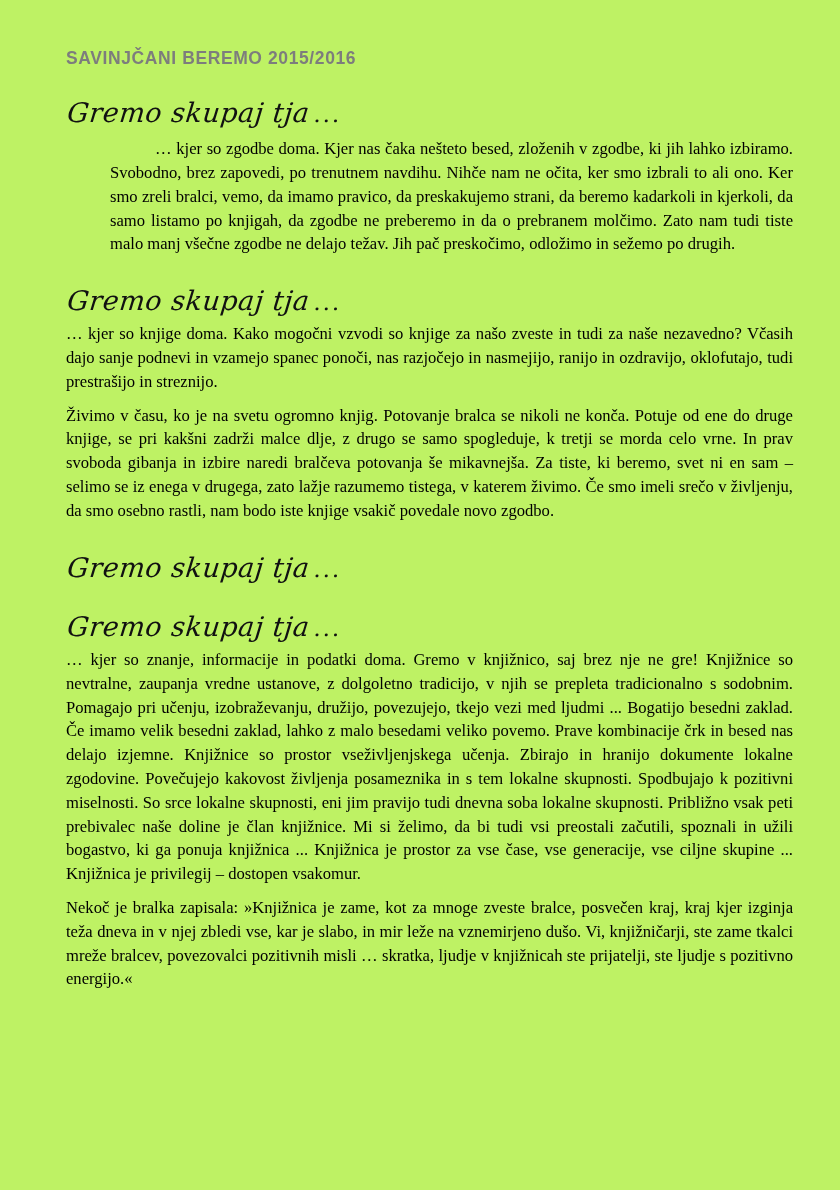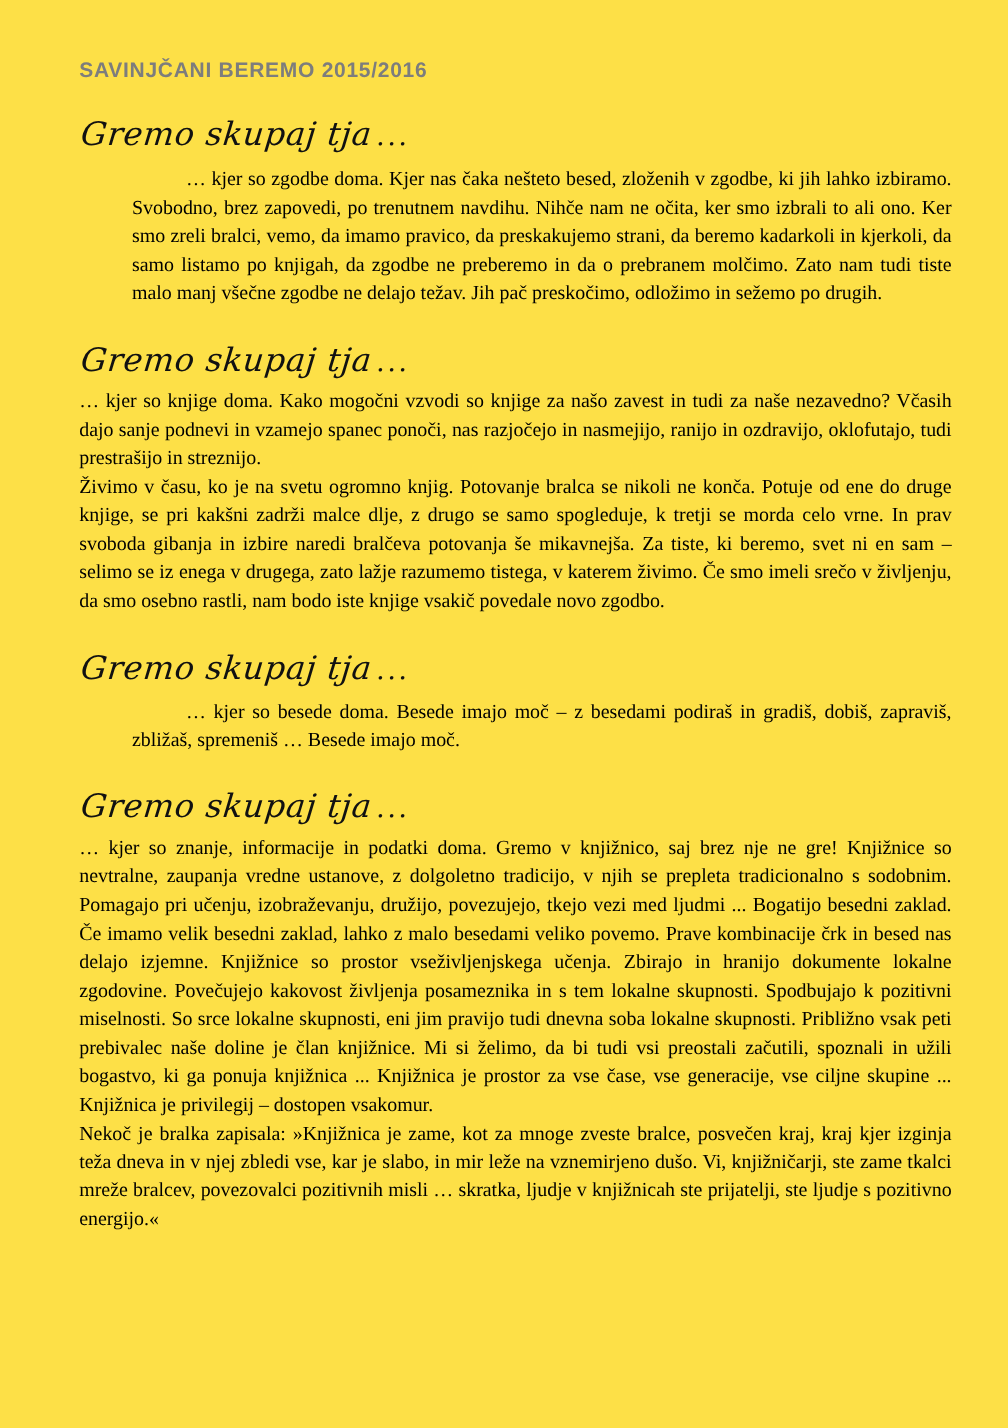--- a/index.html
+++ b/index.html
@@ -16,21 +16,21 @@
     color: #000000;
     -webkit-font-smoothing: antialiased;
   }
 
   .page {
     position: relative;
     width: 840px;
     height: 1190px;
     box-sizing: border-box;
     padding: 0;
-    background: #fde047;
+    background: #bef264;
   }
 
   
   .doc-header {
     position: absolute;
     top: 48px;
     left: 66px;
     width: 730px;
     font-family: "Liberation Sans", "DejaVu Sans", sans-serif;
     font-weight: bold;
@@ -87,21 +87,21 @@
     text-justify: inter-word;
     font-size: 16.6px;
     line-height: 23.8px;
     hyphens: none;
   }
   p.para.indent {
     text-indent: 45px;
     margin-left: 44px;
   }
   p.para + p.para {
-    margin-top: 0;
+    margin-top: 10px;
   }
 
   
   .sec-1 .section-body { margin-top: 10px; }
   .sec-2 { margin-top: 34px; }
   .sec-2 .section-body { margin-top: 7px; }
   .sec-3 { margin-top: 33px; }
   .sec-3 .section-body { margin-top: 9px; }
   .sec-4 { margin-top: 33px; }
   .sec-4 .section-body { margin-top: 7px; }
@@ -118,30 +118,27 @@
     <section class="section sec-1">
       <h2 class="script-heading"><span>Gremo skupaj tja</span><span class="dots">...</span></h2>
       <div class="section-body">
         <p class="para indent">… kjer so zgodbe doma. Kjer nas čaka nešteto besed, zloženih v zgodbe, ki jih lahko izbiramo. Svobodno, brez zapovedi, po trenutnem navdihu. Nihče nam ne očita, ker smo izbrali to ali ono. Ker smo zreli bralci, vemo, da imamo pravico, da preskakujemo strani, da beremo kadarkoli in kjerkoli, da samo listamo po knjigah, da zgodbe ne preberemo in da o prebranem molčimo. Zato nam tudi tiste malo manj všečne zgodbe ne delajo težav. Jih pač preskočimo, odložimo in sežemo po drugih.</p>
       </div>
     </section>
 
     <section class="section sec-2">
       <h2 class="script-heading"><span>Gremo skupaj tja</span><span class="dots">...</span></h2>
       <div class="section-body">
-        <p class="para">… kjer so knjige doma. Kako mogočni vzvodi so knjige za našo zavest in tudi za naše nezavedno? Včasih dajo sanje podnevi in vzamejo spanec ponoči, nas razjočejo in nasmejijo, ranijo in ozdravijo, oklofutajo, tudi prestrašijo in streznijo.</p>
+        <p class="para">… kjer so knjige doma. Kako mogočni vzvodi so knjige za našo zveste in tudi za naše nezavedno? Včasih dajo sanje podnevi in vzamejo spanec ponoči, nas razjočejo in nasmejijo, ranijo in ozdravijo, oklofutajo, tudi prestrašijo in streznijo.</p>
         <p class="para">Živimo v času, ko je na svetu ogromno knjig. Potovanje bralca se nikoli ne konča. Potuje od ene do druge knjige, se pri kakšni zadrži malce dlje, z drugo se samo spogleduje, k tretji se morda celo vrne. In prav svoboda gibanja in izbire naredi bralčeva potovanja še mikavnejša. Za tiste, ki beremo, svet ni en sam – selimo se iz enega v drugega, zato lažje razumemo tistega, v katerem živimo. Če smo imeli srečo v življenju, da smo osebno rastli, nam bodo iste knjige vsakič povedale novo zgodbo.</p>
       </div>
     </section>
 
     <section class="section sec-3">
       <h2 class="script-heading"><span>Gremo skupaj tja</span><span class="dots">...</span></h2>
-      <div class="section-body">
-        <p class="para indent">… kjer so besede doma. Besede imajo moč – z besedami podiraš in gradiš, dobiš, zapraviš, zbližaš, spremeniš … Besede imajo moč.</p>
-      </div>
     </section>
 
     <section class="section sec-4">
       <h2 class="script-heading"><span>Gremo skupaj tja</span><span class="dots">...</span></h2>
       <div class="section-body">
         <p class="para">… kjer so znanje, informacije in podatki doma. Gremo v knjižnico, saj brez nje ne gre! Knjižnice so nevtralne, zaupanja vredne ustanove, z dolgoletno tradicijo, v njih se prepleta tradicionalno s sodobnim. Pomagajo pri učenju, izobraževanju, družijo, povezujejo, tkejo vezi med ljudmi ... Bogatijo besedni zaklad. Če imamo velik besedni zaklad, lahko z malo besedami veliko povemo. Prave kombinacije črk in besed nas delajo izjemne. Knjižnice so prostor vseživljenjskega učenja. Zbirajo in hranijo dokumente lokalne zgodovine. Povečujejo kakovost življenja posameznika in s tem lokalne skupnosti. Spodbujajo k pozitivni miselnosti. So srce lokalne skupnosti, eni jim pravijo tudi dnevna soba lokalne skupnosti. Približno vsak peti prebivalec naše doline je član knjižnice. Mi si želimo, da bi tudi vsi preostali začutili, spoznali in užili bogastvo, ki ga ponuja knjižnica ... Knjižnica je prostor za vse čase, vse generacije, vse ciljne skupine ... Knjižnica je privilegij – dostopen vsakomur.</p>
         <p class="para">Nekoč je bralka zapisala: »Knjižnica je zame, kot za mnoge zveste bralce, posvečen kraj, kraj kjer izginja teža dneva in v njej zbledi vse, kar je slabo, in mir leže na vznemirjeno dušo. Vi, knjižničarji, ste zame tkalci mreže bralcev, povezovalci pozitivnih misli … skratka, ljudje v knjižnicah ste prijatelji, ste ljudje s pozitivno energijo.«</p>
       </div>
     </section>
 

